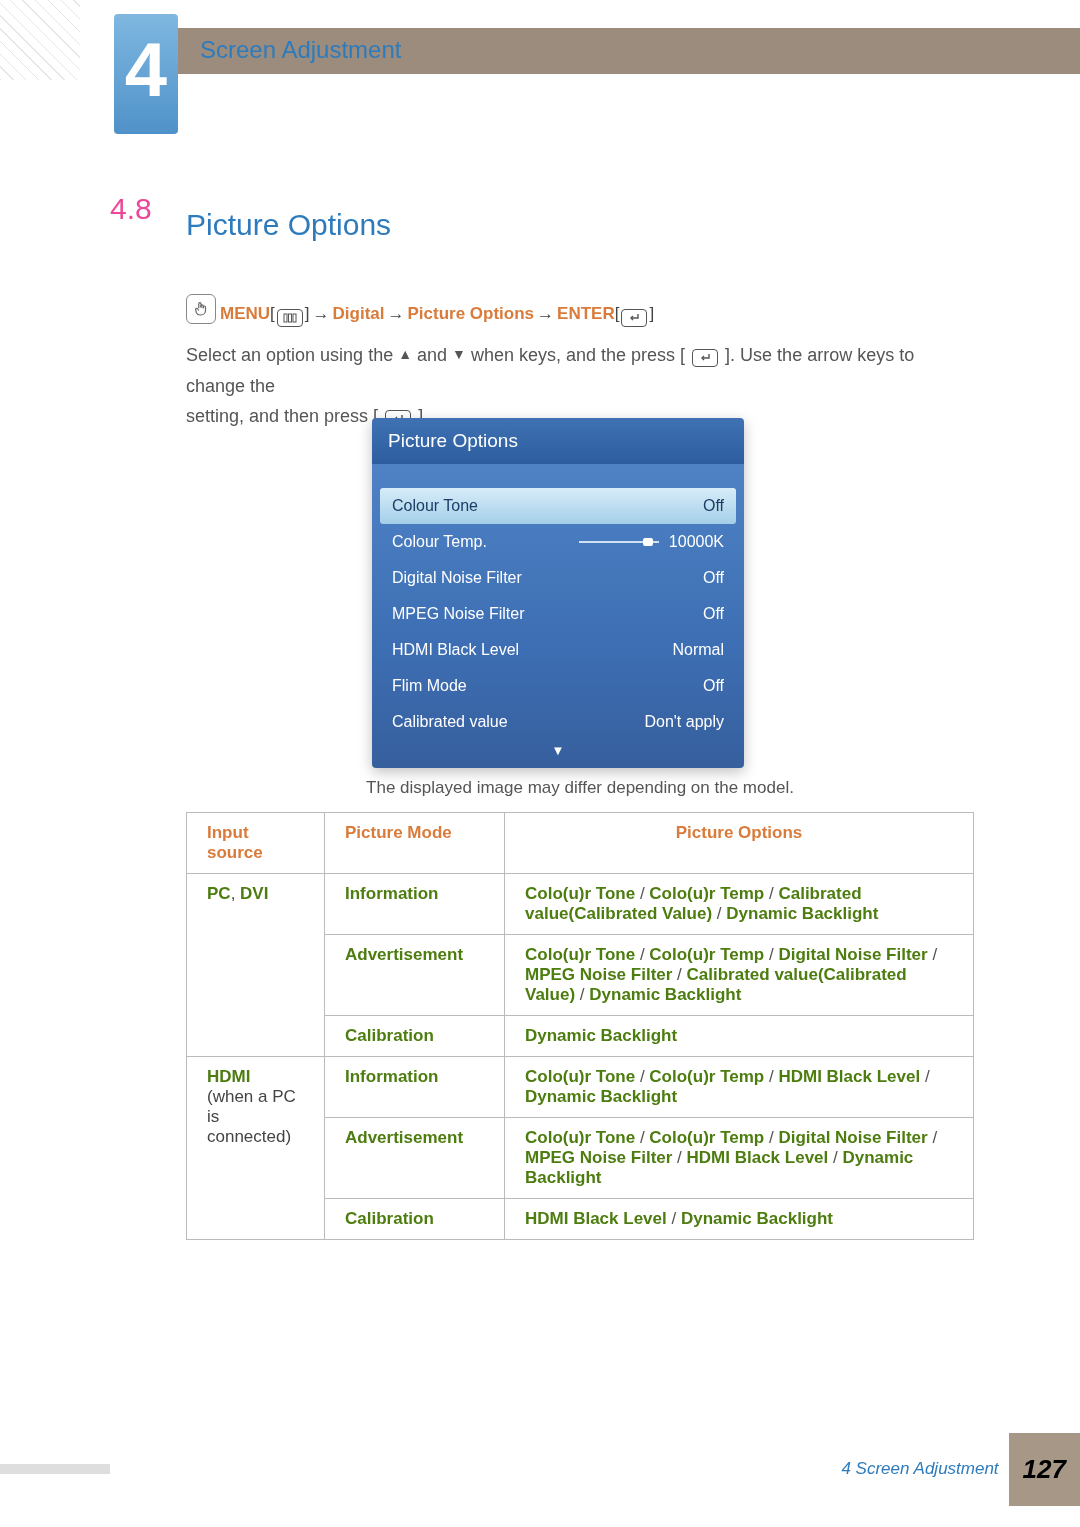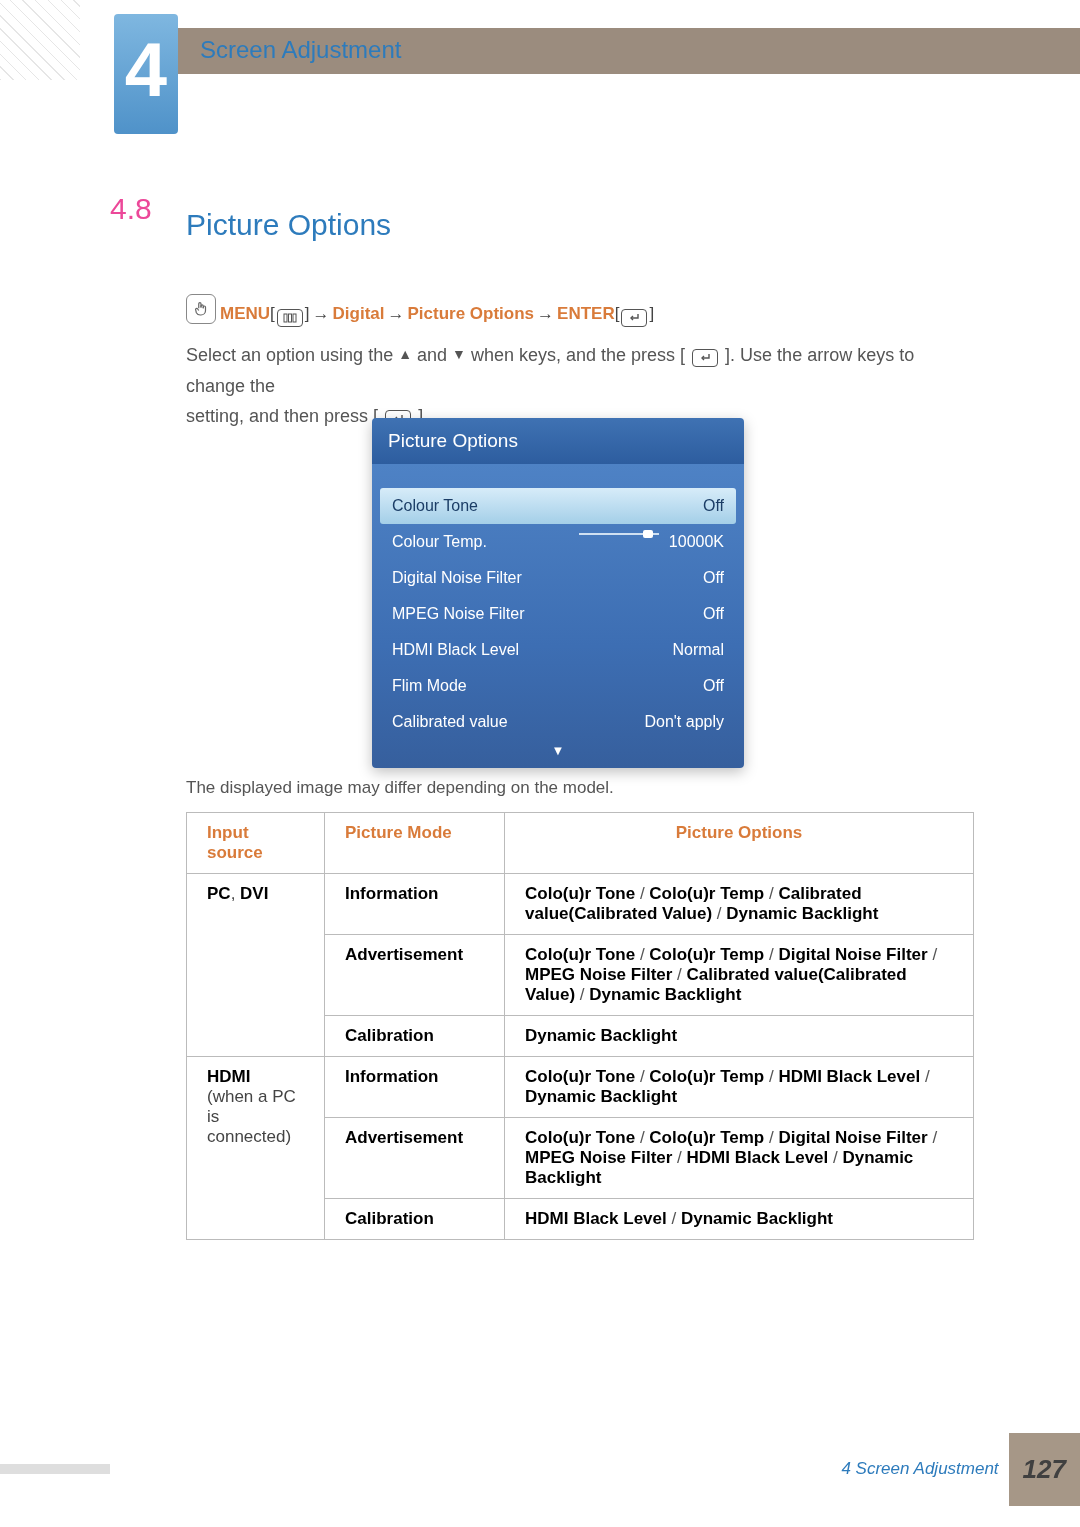--- a/index.html
+++ b/index.html
@@ -76,50 +76,50 @@
   }
   .osd-row.sel {
     background: linear-gradient(180deg, #d7ecf9 0%, #a4cfe8 100%);
     color: #1b3d66;
   }
   .osd-slider {
     width: 80px; height: 2px; background: #cfe0f2; display: inline-block; position: relative; margin-right: 10px;
   }
   .osd-slider .knob { position: absolute; right: 6px; top: -3px; width: 10px; height: 8px; background: #fff; border-radius: 2px; }
   .osd-more { text-align: center; color: #fff; padding: 3px 0 8px; font-size: 13px; }
-  .osd-value-with-slider { display: flex; }
-
-  .osd-caption { position: absolute; top: 778px; left: 186px; right: 106px; text-align: left; font-size: 17px; color: #555; }
+  .osd-value-with-slider { display: flex; align-items: center; }
+
+  .osd-caption { position: absolute; top: 778px; left: 186px; right: 106px; text-align: center; font-size: 17px; color: #555; }
 
   
   .opts-table {
     position: absolute; top: 812px; left: 186px; right: 106px;
     border-collapse: collapse; font-size: 17px;
   }
   .opts-table th, .opts-table td {
     border: 1px solid #bbb; padding: 10px 20px; text-align: left; vertical-align: top;
   }
   .opts-table th { color: #d97b3a; font-weight: bold; }
   .opts-table th.center { text-align: center; }
-  .orange { color: #000000; font-weight: bold; }
+  .orange { color: #4d7c0f; font-weight: bold; }
   .sep { color: #555; font-weight: normal; }
   .plain { color: #444; font-weight: normal; }
 
   
   .footer {
     position: absolute; left: 0; right: 0; bottom: 40px; height: 36px;
     display: flex; align-items: center; justify-content: flex-start; font-style: italic;
   }
   .footer-bar { position: absolute; left: 0; height: 10px; width: 110px; background: #dedede; top: 13px; }
   .footer-right {
     position: absolute; right: 0; display: flex; align-items: center;
   }
   .footer-title { color: #2d7bbc; font-size: 17px; margin-right: 10px; }
   .footer-num {
-    background: #a69787; color: #404040; font-size: 26px; font-weight: bold;
+    background: #a69787; color: #000000; font-size: 26px; font-weight: bold;
     padding: 21px 14px;
   }
 
   svg { display: block; }
 </style>
 </head>
 <body>
 
 <div class="hatch"></div>
 <div class="brown-bar"></div>

